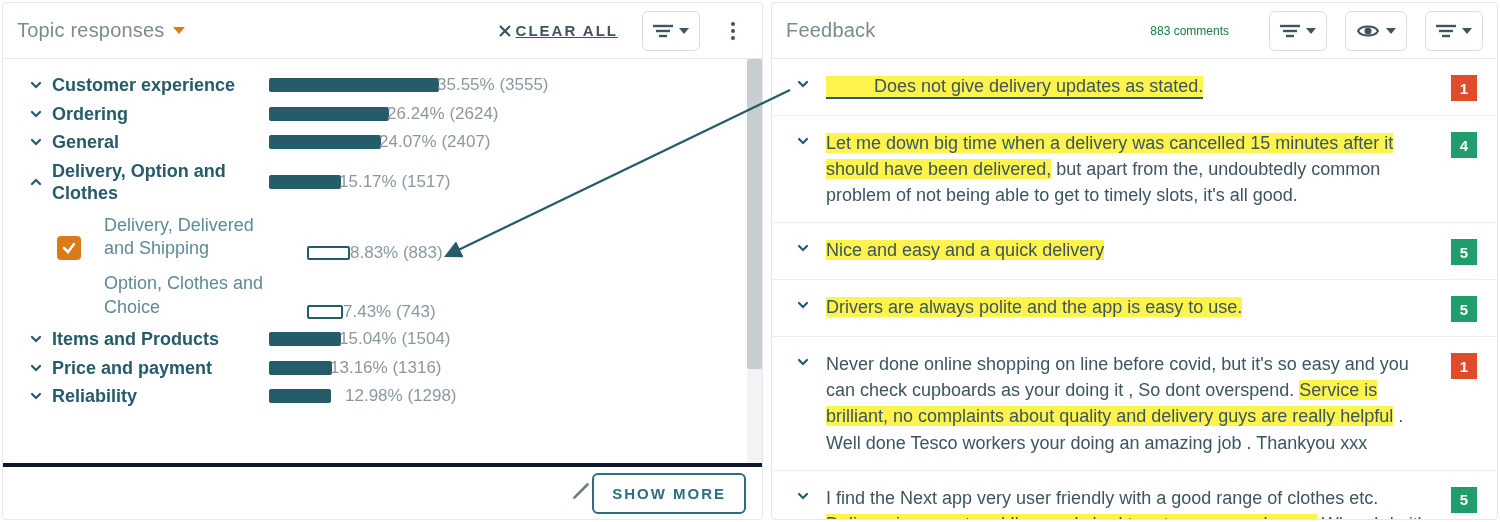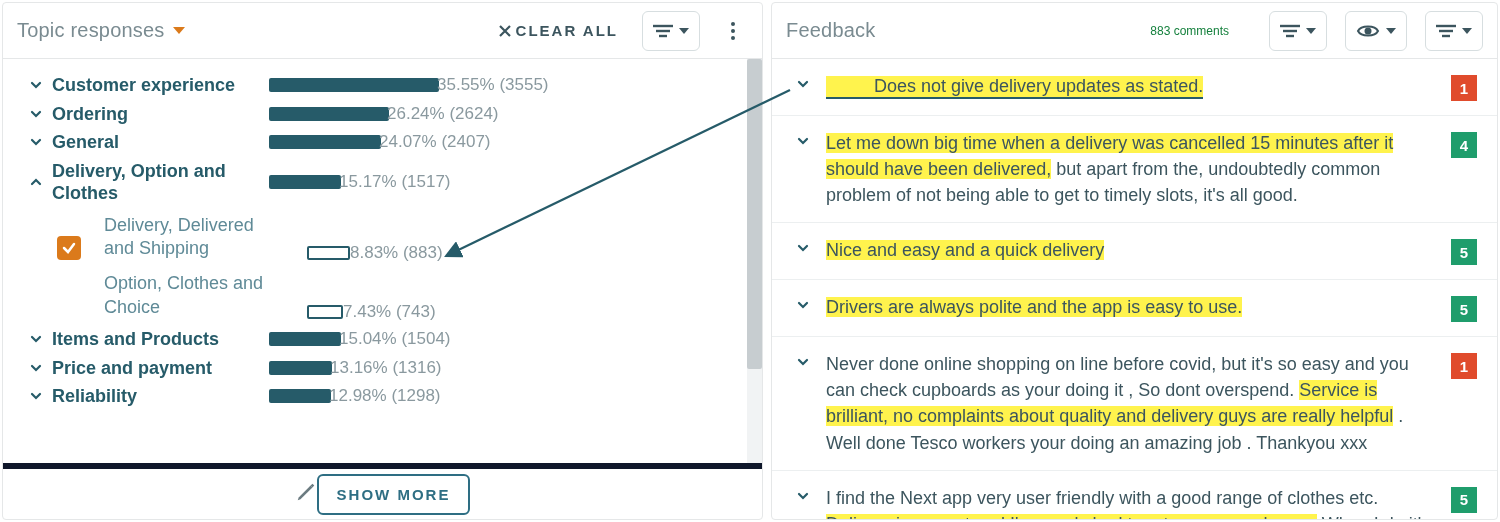--- a/index.html
+++ b/index.html
@@ -46,20 +46,21 @@
   .clear-all {
     color: #3c555e;
     font-weight: 700;
     letter-spacing: 2px;
     font-size: 15px;
     display: flex;
     align-items: center;
     gap: 4px;
     cursor: pointer;
     margin-right: 6px;
+    text-decoration: underline;
   }
   .icon-btn {
     height: 40px;
     min-width: 48px;
     border: 1px solid #d7dee0;
     border-radius: 6px;
     display: flex;
     align-items: center;
     justify-content: center;
     gap: 6px;
@@ -157,25 +158,25 @@
     flex-shrink:0;
   }
   .checkbox.checked { background:#db7a1b; color:#fff; }
   .checkbox.unchecked { background:transparent; }
   .sub-label {
     color:#5f8a97; font-size:18px; width:180px; line-height:1.3;
   }
 
   
   .panel-footer {
-    border-top:6px solid #0f172a;
+    border-top:4px solid #0f172a;
     padding:10px 16px;
     display:flex;
     align-items:center;
-    justify-content:center;
+    justify-content:flex-end;
     height:56px;
   }
   .edit-icon { color:#6b7b81; cursor:pointer; }
   .show-more {
     border:2px solid #2e6e83;
     color:#2e6e83;
     font-weight:700;
     letter-spacing:2px;
     padding:10px 18px;
     border-radius:6px;
@@ -354,21 +355,21 @@
           </div>
           <div class="topic-row">
             <div class="chev">
               <svg width="14" height="14" viewBox="0 0 14 14">
                 <path d="M3 5 L7 9 L11 5" stroke="#265b69" stroke-width="2.2" fill="none" stroke-linecap="round"></path>
               </svg>
             </div>
             <div class="topic-label">Reliability</div>
             <div class="bar-wrap">
               <div class="bar-fill" style="width: 62px;"></div>
-              <div class="topic-stats" style="position: absolute; left: 64px; text-align: center;">12.98% (1298)</div>
+              <div class="topic-stats" style="position: absolute; left: 80px; text-align: center;">12.98% (1298)</div>
             </div>
           </div>
         </div>
       <div class="scroll-gutter">
         <div class="scroll-thumb"></div>
       </div>
     </div>
 
     <div class="panel-footer">
       <div class="edit-icon">

